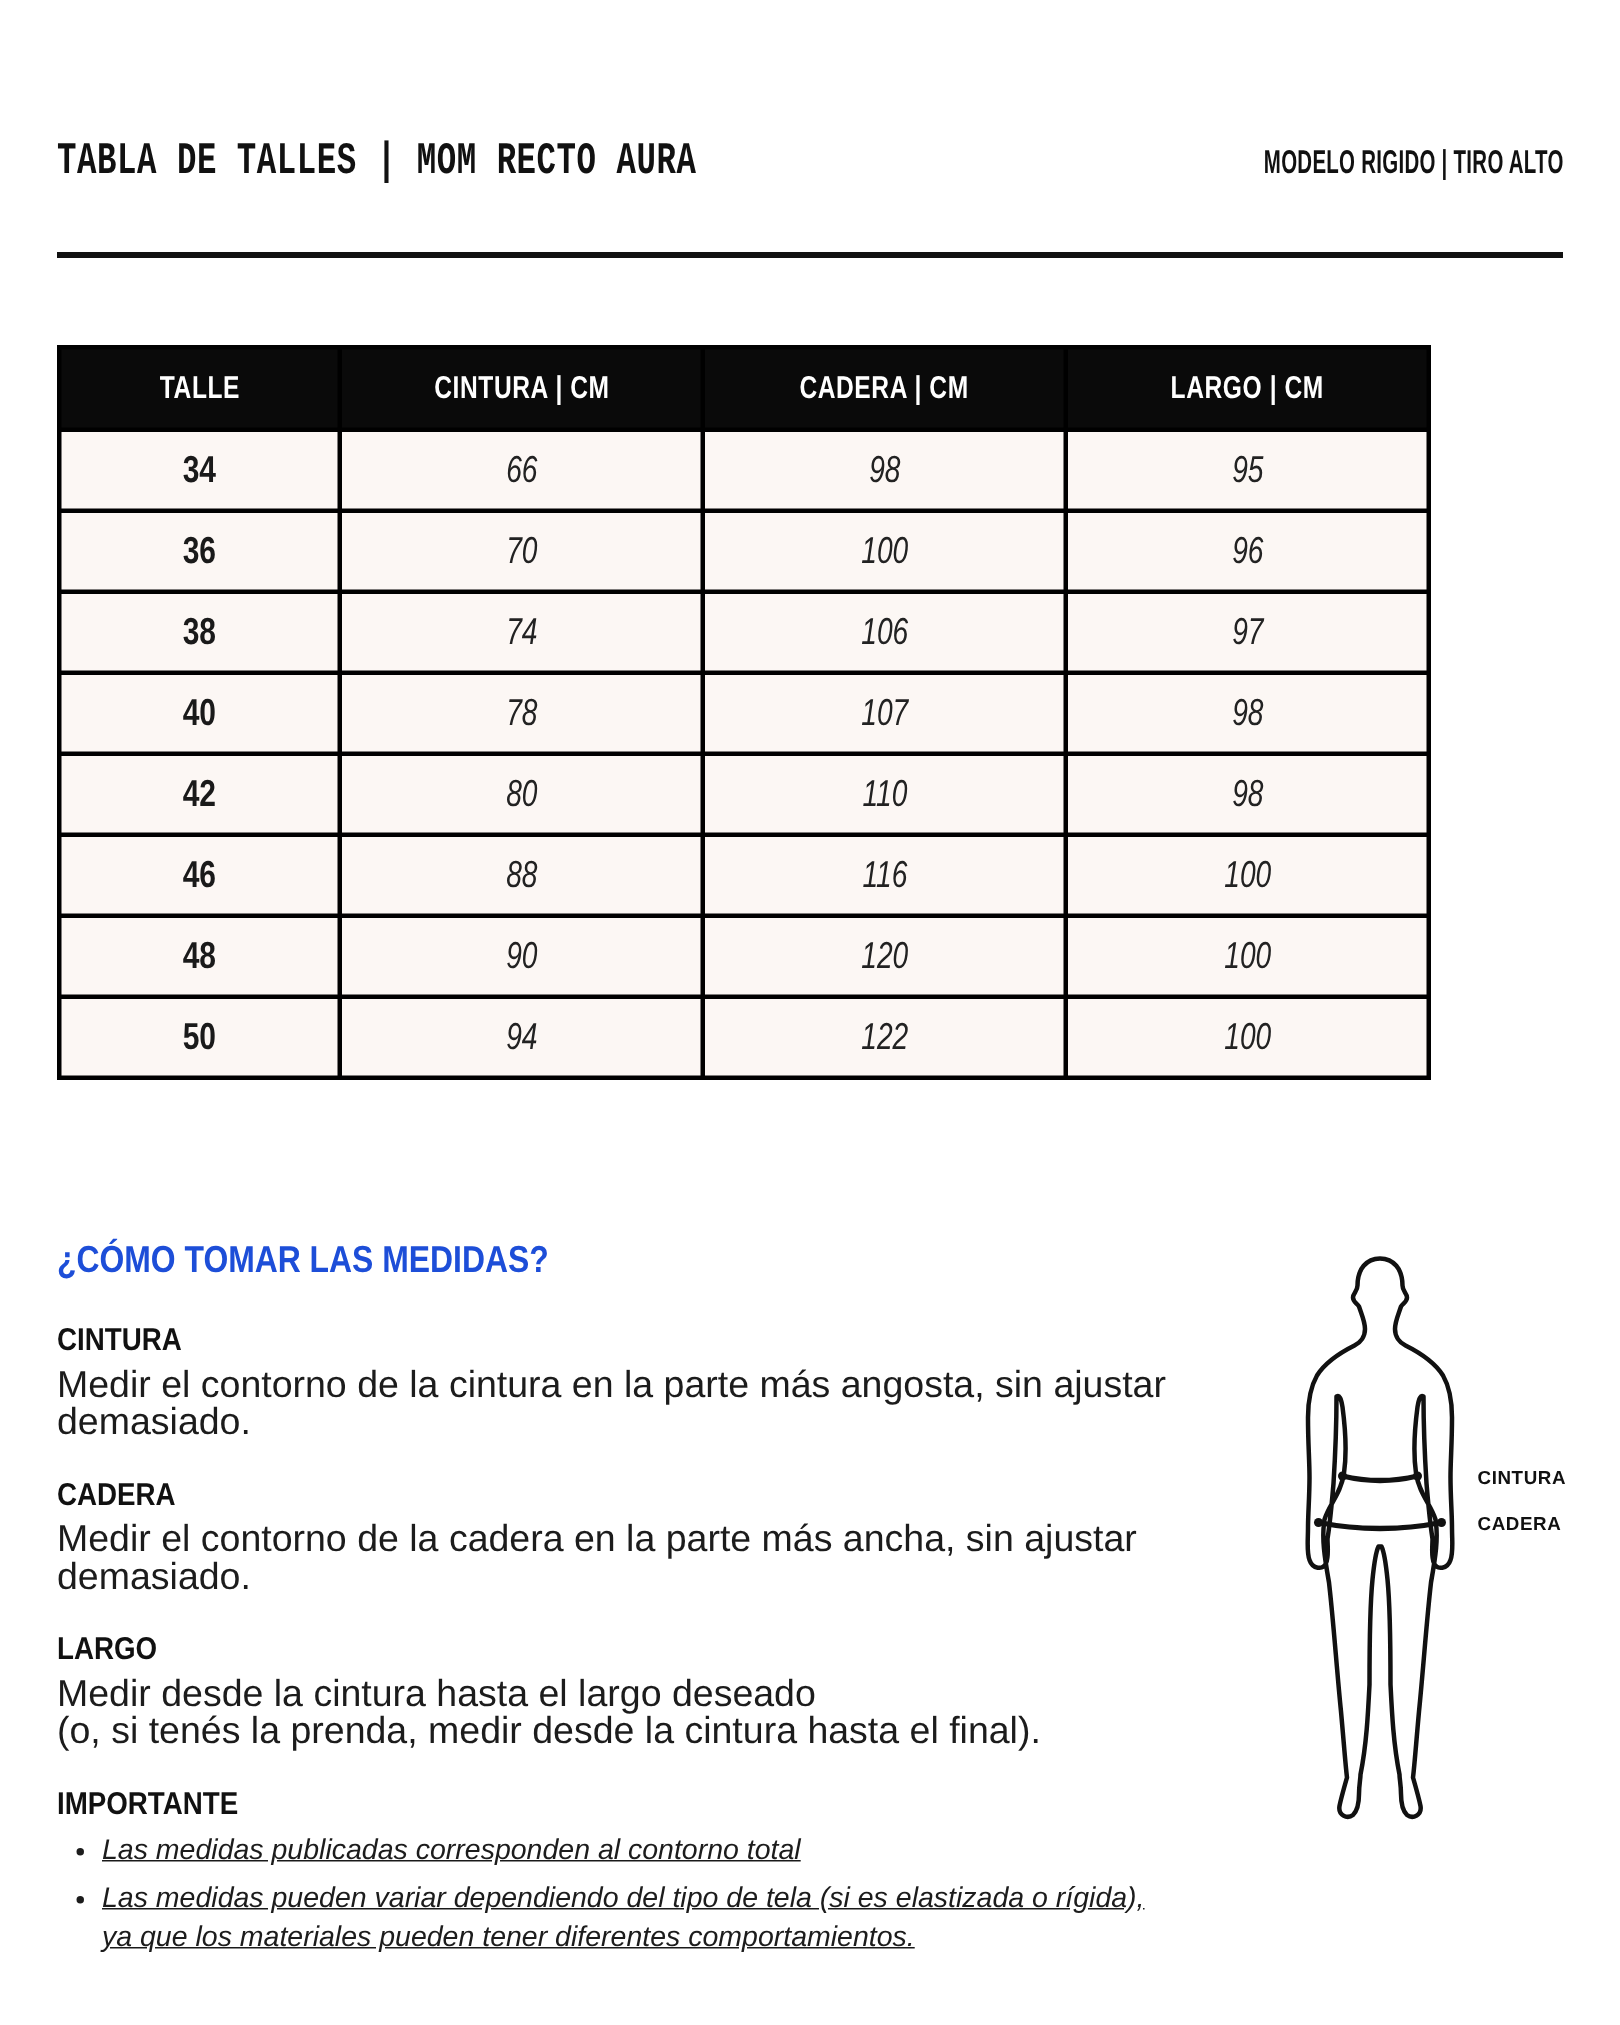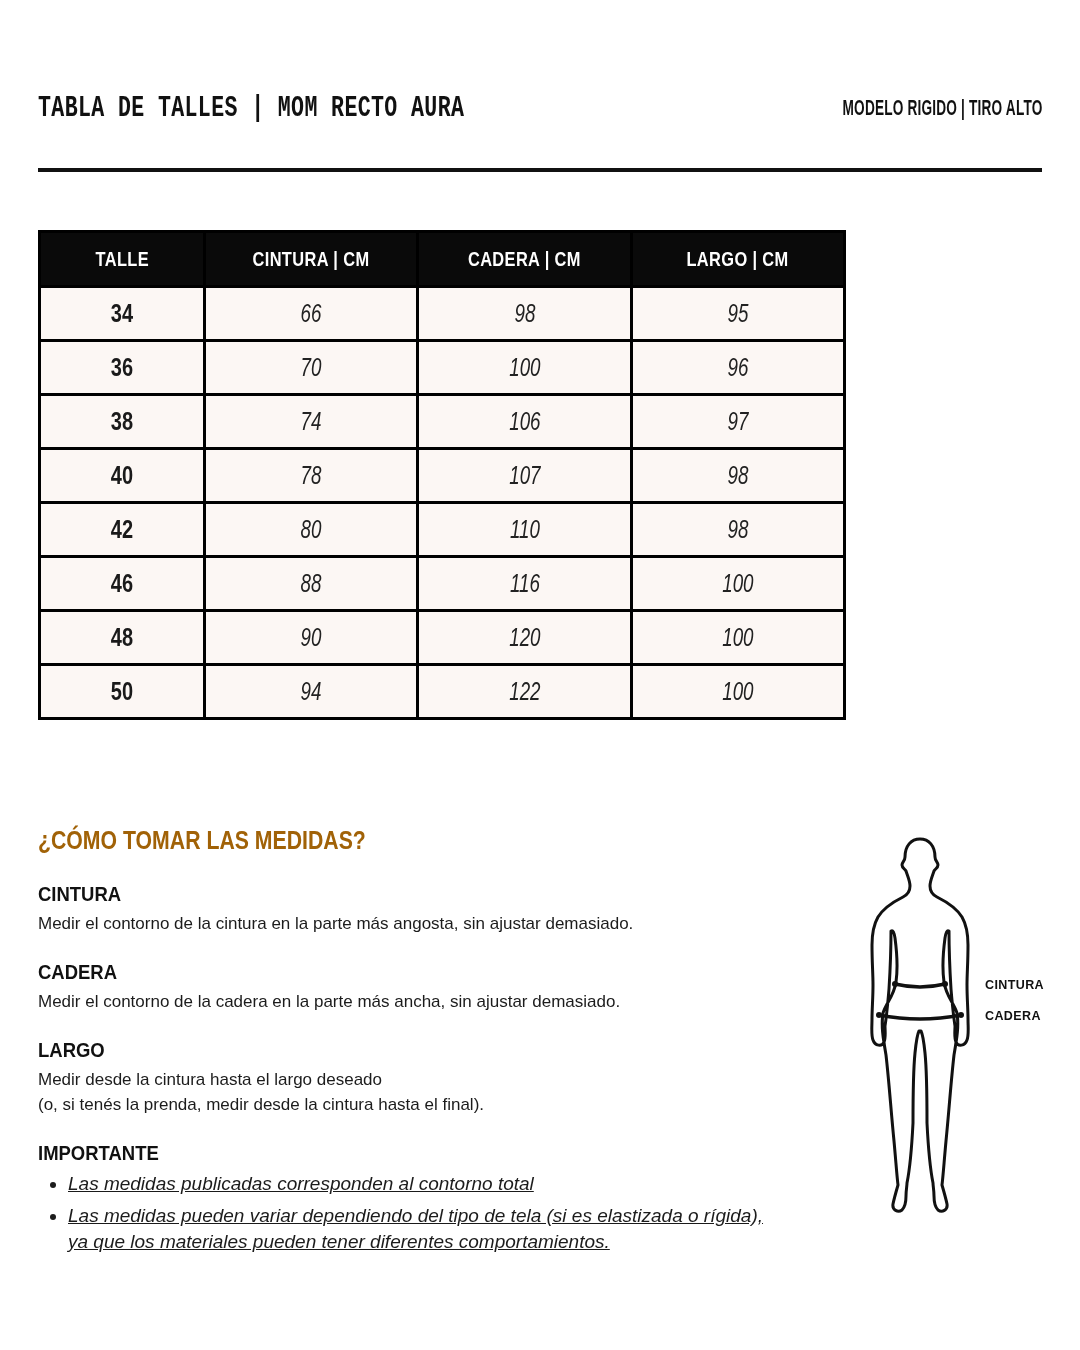--- a/index.html
+++ b/index.html
@@ -28,47 +28,47 @@
     position:absolute;right:38px;top:96px;
     font-size:22px;font-weight:bold;letter-spacing:0.3px;color:#111;
     line-height:24px;text-align:left;
   }
   .rule{
     position:absolute;left:38px;top:168px;width:1004px;height:4px;background:#111;
   }
 
   
   table.sizes{
-    position:absolute;left:38px;top:230px;width:808px;
+    position:absolute;left:38px;top:230px;width:916px;
     border-collapse:collapse;table-layout:fixed;
   }
   table.sizes th{
     background:#0a0a0a;color:#ffffff;height:52px;
     border:3px solid #000;padding:0;text-align:center;vertical-align:middle;
   }
   table.sizes th .cond{font-size:21px;font-weight:bold;letter-spacing:0.5px;transform:scaleX(0.78);}
   table.sizes td{
     background:#fcf7f4;height:51px;border:3px solid #000;
     padding:0;text-align:center;vertical-align:middle;
   }
   table.sizes td.talle .cond{font-size:25px;font-weight:bold;color:#1a1a1a;transform:scaleX(0.8);}
   table.sizes td.num .cond{font-size:25px;font-style:italic;color:#222;transform:scaleX(0.75);}
 
   
   .measures{position:absolute;left:38px;top:826px;width:800px;}
   .measures h2{
-    margin:0 0 26px 0;font-size:25px;font-weight:bold;color:#a16207;line-height:29px;
+    margin:0 0 26px 0;font-size:25px;font-weight:bold;color:#1d4ed8;line-height:29px;
   }
   .measures h2 .condL{transform:scaleX(0.85);}
   .m-section{margin:0 0 23px 0;}
   .m-section h3,.important h3{
     margin:0 0 5px 0;font-size:21px;font-weight:bold;color:#111;line-height:25px;
   }
   .m-section h3 .condL,.important h3 .condL{transform:scaleX(0.88);}
-  .m-line{font-size:17px;line-height:25px;color:#1c1c1c;}
+  .m-line{font-size:25px;line-height:25px;color:#1c1c1c;}
   .important{margin-top:16px;}
   .important ul{margin:6px 0 0 0;padding:0 0 0 30px;list-style:disc;text-decoration:underline;}
   .important li{
     font-size:19px;line-height:26px;font-style:italic;color:#1c1c1c;
     max-width:718px;margin:0 0 6px 0;
   }
 
   
   .figure-wrap{position:absolute;left:855px;top:833px;width:225px;height:400px;}
   .fig-label{

